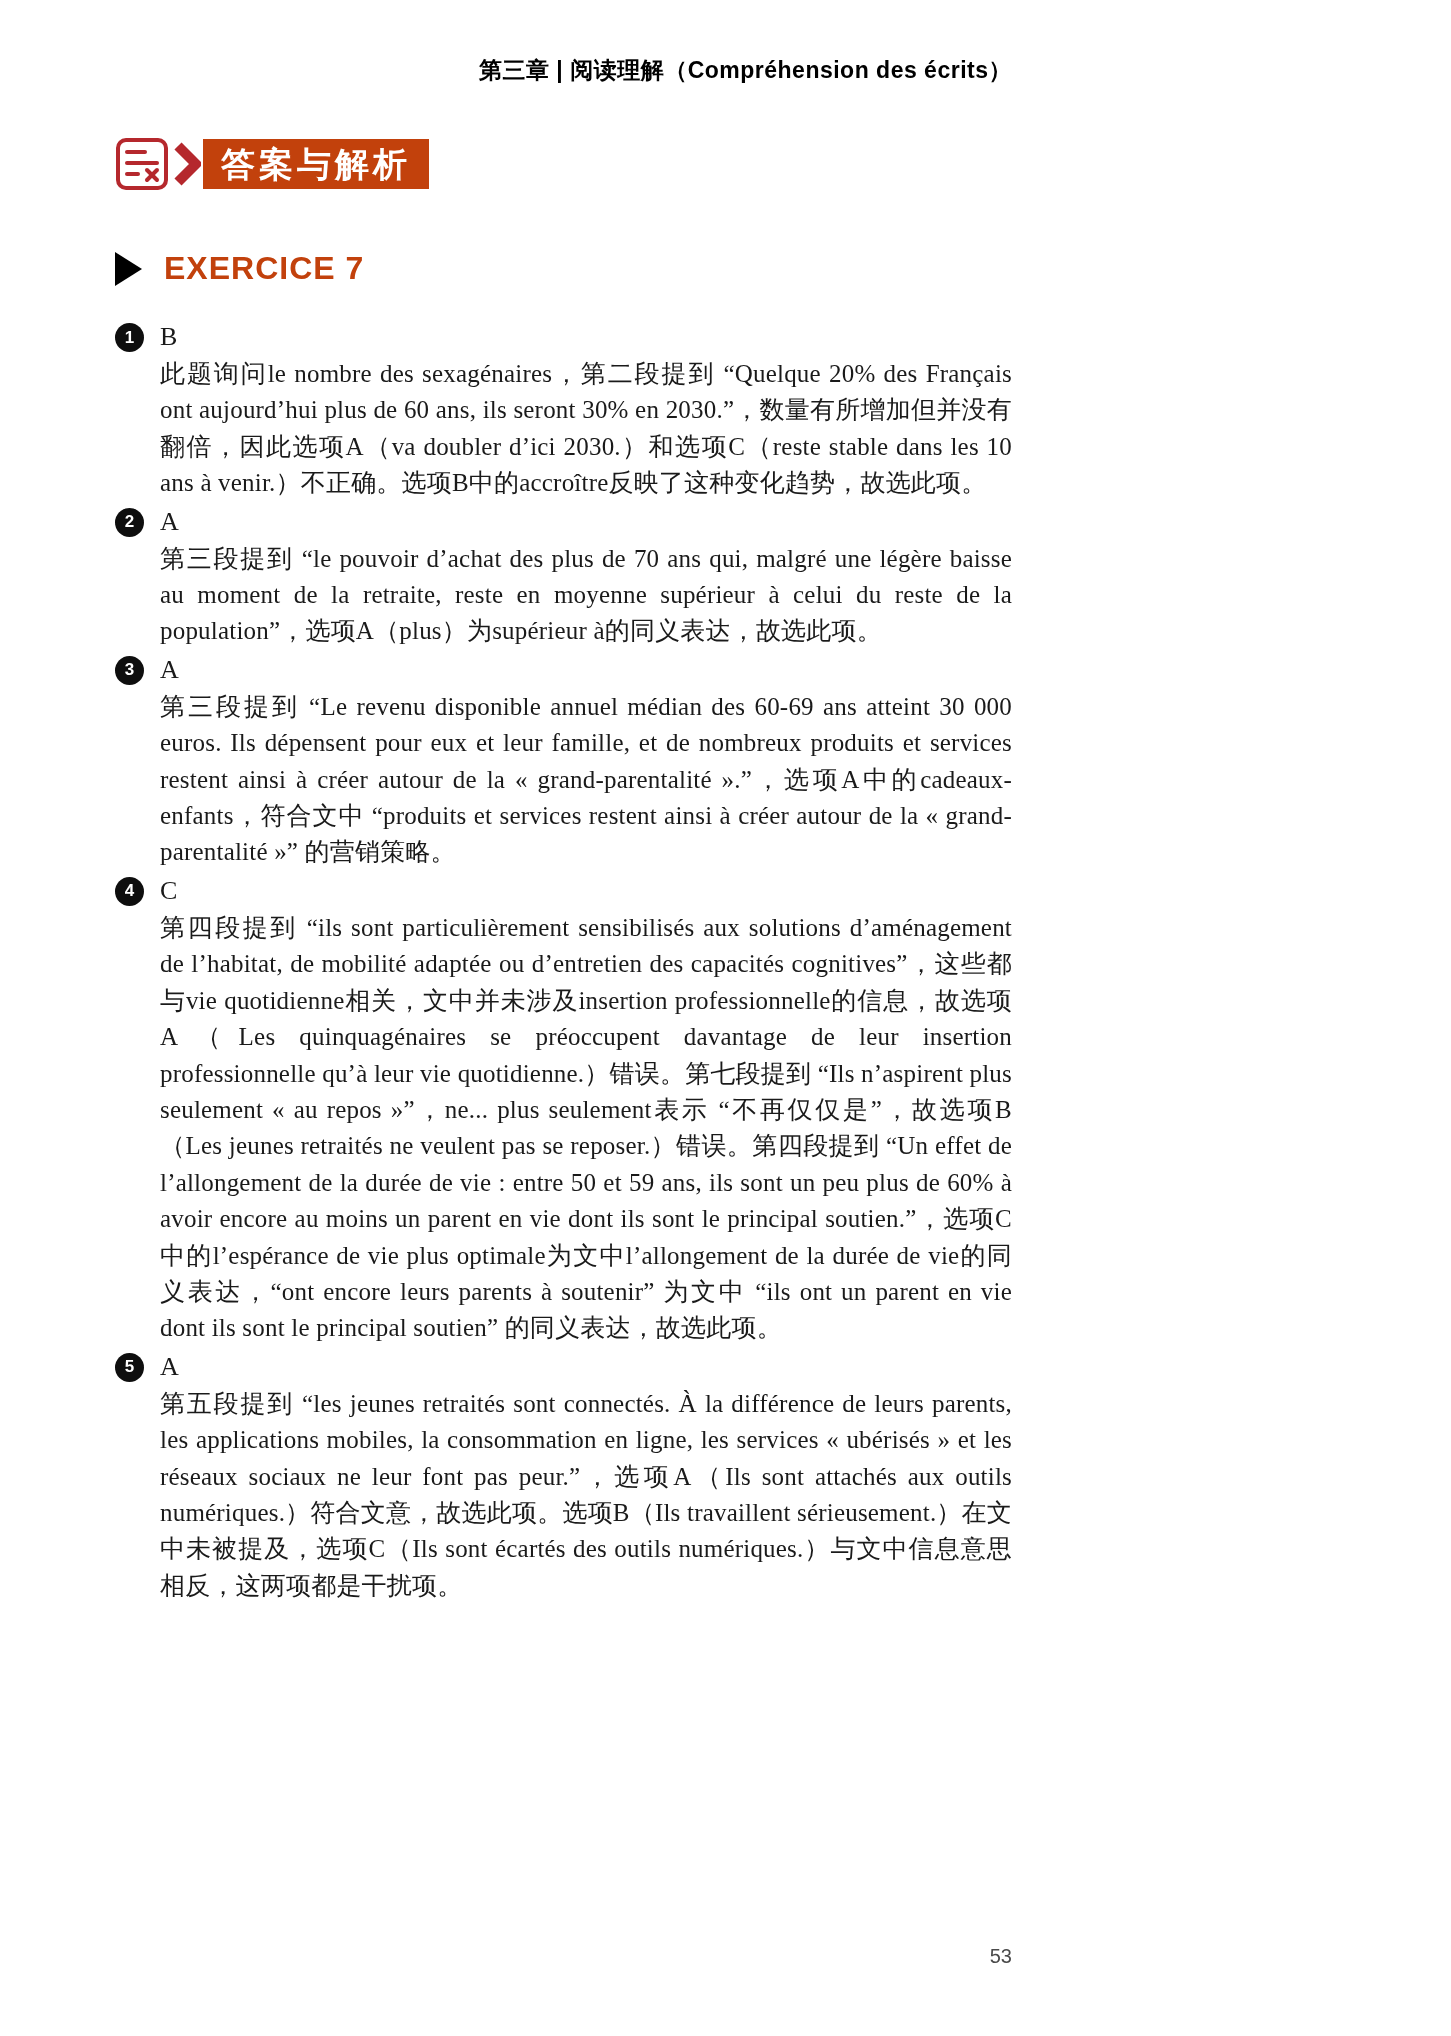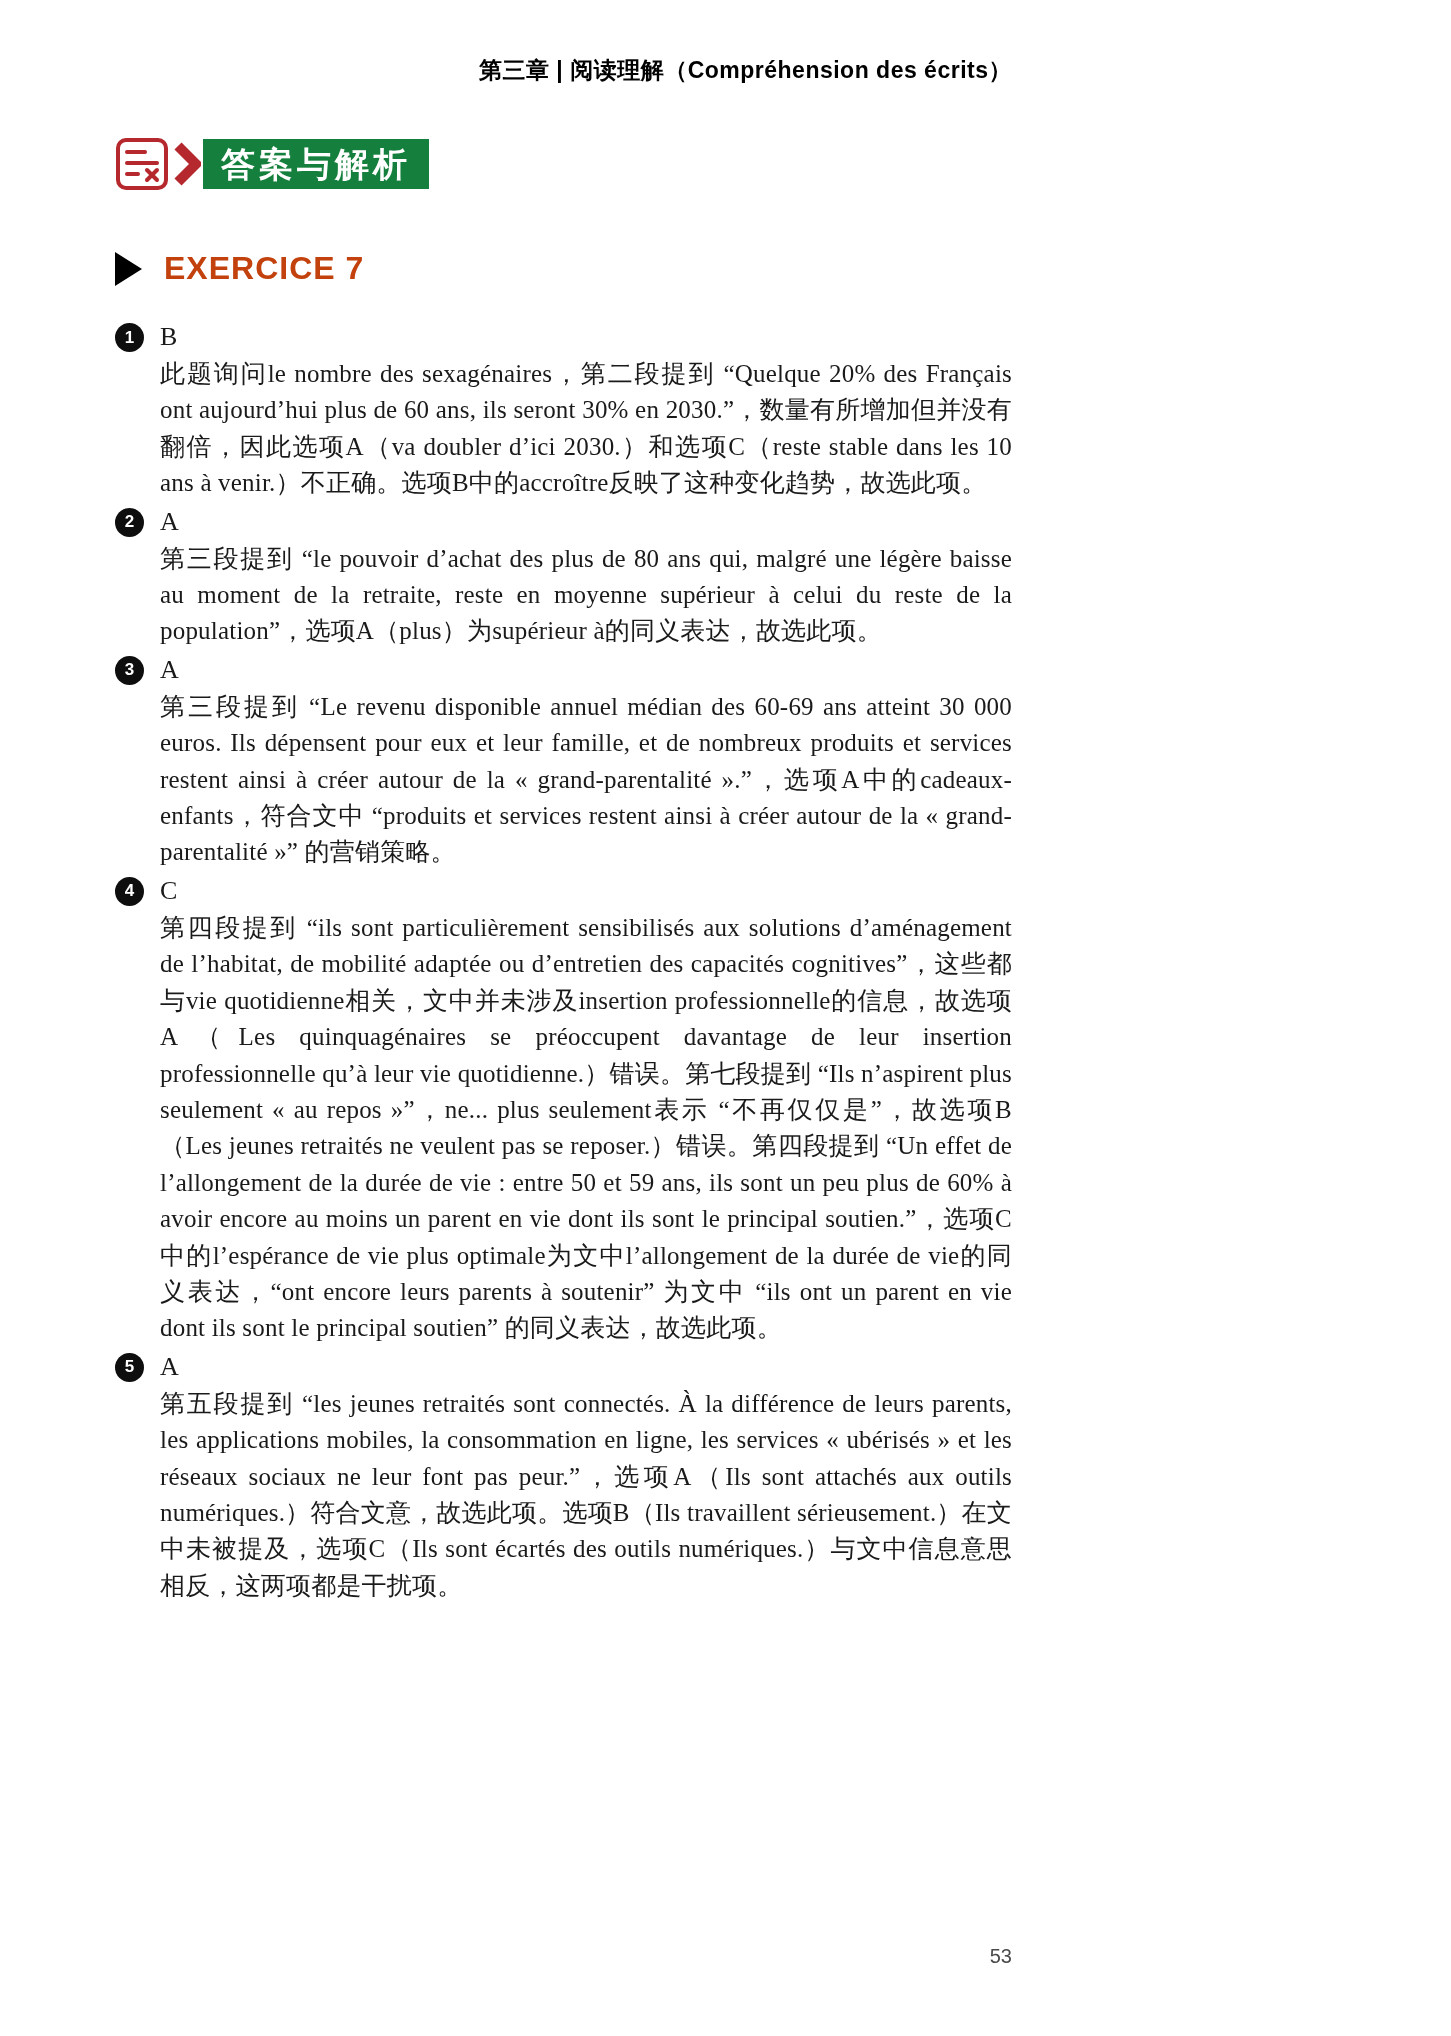--- a/index.html
+++ b/index.html
@@ -31,21 +31,21 @@
     margin-top: 50px;
     display: flex;
     align-items: center;
     height: 56px;
   }
   .banner-icon { display: inline-flex; }
   .banner-icon svg { display: block; }
   .banner-chevron { display: inline-flex; margin-left: 4px; }
   .banner-title {
     margin-left: 2px;
-    background: #15803d;
+    background: #c2410c;
     color: #ffffff;
     font-family: "Liberation Sans", "DejaVu Sans", sans-serif;
     font-weight: bold;
     font-size: 34px;
     height: 50px;
     line-height: 50px;
     padding: 0 18px;
     letter-spacing: 4px;
     white-space: nowrap;
   }
@@ -145,21 +145,21 @@
 
     <div class="answer-item">
       <span class="answer-badge">1</span>
       <div class="answer-letter">B</div>
       <div class="answer-explanation">此题询问le nombre des sexagénaires，第二段提到 “Quelque 20% des Français ont aujourd’hui plus de 60 ans, ils seront 30% en 2030.”，数量有所增加但并没有翻倍，因此选项A（va doubler d’ici 2030.）和选项C（reste stable dans les 10 ans à venir.）不正确。选项B中的accroître反映了这种变化趋势，故选此项。</div>
     </div>
 
     <div class="answer-item">
       <span class="answer-badge">2</span>
       <div class="answer-letter">A</div>
-      <div class="answer-explanation">第三段提到 “le pouvoir d’achat des plus de 80 ans qui, malgré une légère baisse au moment de la retraite, reste en moyenne supérieur à celui du reste de la population”，选项A（plus）为supérieur à的同义表达，故选此项。</div>
+      <div class="answer-explanation">第三段提到 “le pouvoir d’achat des plus de 70 ans qui, malgré une légère baisse au moment de la retraite, reste en moyenne supérieur à celui du reste de la population”，选项A（plus）为supérieur à的同义表达，故选此项。</div>
     </div>
 
     <div class="answer-item">
       <span class="answer-badge">3</span>
       <div class="answer-letter">A</div>
       <div class="answer-explanation">第三段提到 “Le revenu disponible annuel médian des 60-69 ans atteint 30 000 euros. Ils dépensent pour eux et leur famille, et de nombreux produits et services restent ainsi à créer autour de la « grand-parentalité ».”，选项A中的cadeaux-enfants，符合文中 “produits et services restent ainsi à créer autour de la « grand-parentalité »” 的营销策略。</div>
     </div>
 
     <div class="answer-item">
       <span class="answer-badge">4</span>

